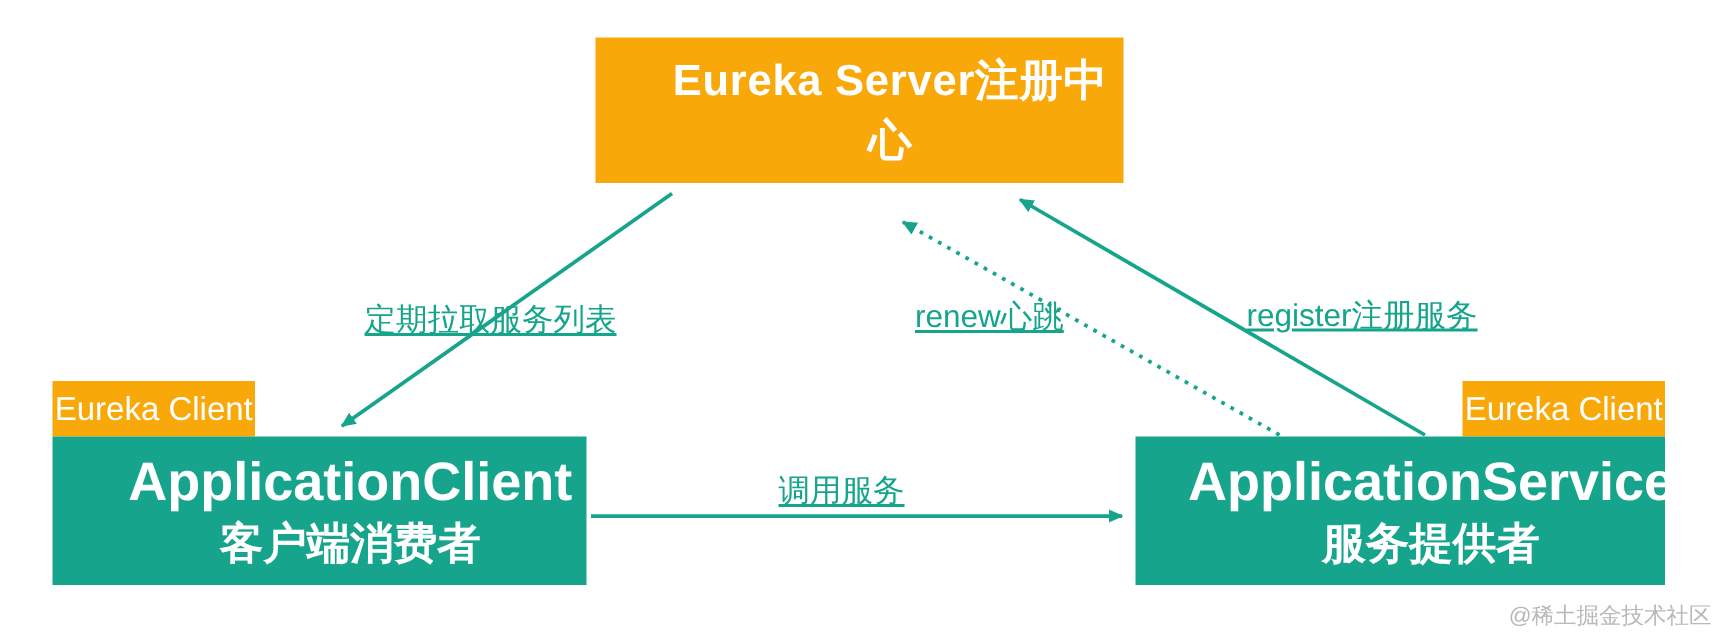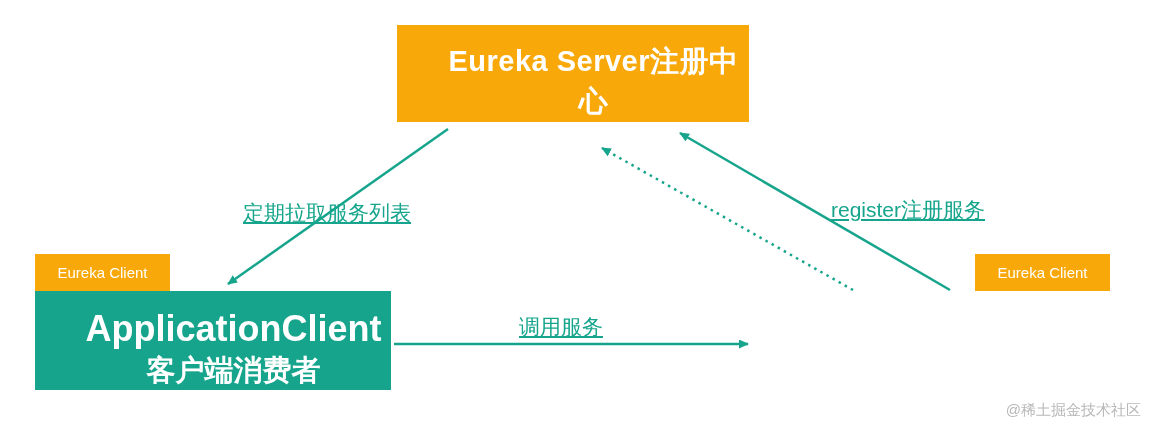--- a/index.html
+++ b/index.html
@@ -17,39 +17,39 @@
   .arrows { position: absolute; left: 0; top: 0; }
   .arrow-line { stroke: var(--teal); stroke-width: 2.5; fill: none; }
   .dotted { stroke-dasharray: 2.5 4.5; }
   #arrowhead path { fill: var(--teal); }
 
   .box {
     position: absolute;
     background: var(--teal);
     color: #ffffff;
     display: flex; flex-direction: column;
-    align-items: center; justify-content: flex-end;
+    align-items: center; justify-content: center;
     text-align: center;
     padding-left: 41px;
   }
   .server-box { left: 397px; top: 25px; width: 352px; height: 97px; background: var(--orange); }
   .server-label { font-size: 29px; font-weight: 600; letter-spacing: 0.5px; }
 
   .client-box  { left: 35px;  top: 291px; width: 356px; height: 99px; }
   .service-box { left: 757px; top: 291px; width: 353px; height: 99px; }
   .box-title    { font-size: 36px; font-weight: 600; line-height: 1.3; }
   .box-subtitle { font-size: 29px; font-weight: 600; line-height: 1.3; }
 
   .tag {
     position: absolute;
     background: var(--orange);
     color: #ffffff;
     height: 37px; width: 135px;
     display: flex; align-items: center; justify-content: center;
-    font-size: 15px;
+    font-size: 22px;
   }
   .client-tag  { left: 35px;  top: 254px; }
   .service-tag { left: 975px; top: 254px; }
 
   .arrow-label {
     position: absolute;
     color: var(--teal);
     font-size: 21px;
     white-space: nowrap;
     text-decoration: underline;
@@ -91,20 +91,25 @@
     <span>Eureka Client</span>
   </div>
   <div class="box client-box">
     <div class="box-title">ApplicationClient</div>
     <div class="box-subtitle">客户端消费者</div>
   </div>
 
   <div class="tag service-tag">
     <span>Eureka Client</span>
   </div>
+  <div class="box service-box">
+    <div class="box-title">ApplicationService</div>
+    <div class="box-subtitle">服务提供者</div>
+  </div>
 
   <span class="arrow-label pull-label">定期拉取服务列表</span>
+  <span class="arrow-label renew-label">renew心跳</span>
   <span class="arrow-label invoke-label">调用服务</span>
   <span class="arrow-label register-label">register注册服务</span>
 
   <span class="watermark">@稀土掘金技术社区</span>
 
 </div>
 
 </body></html>

